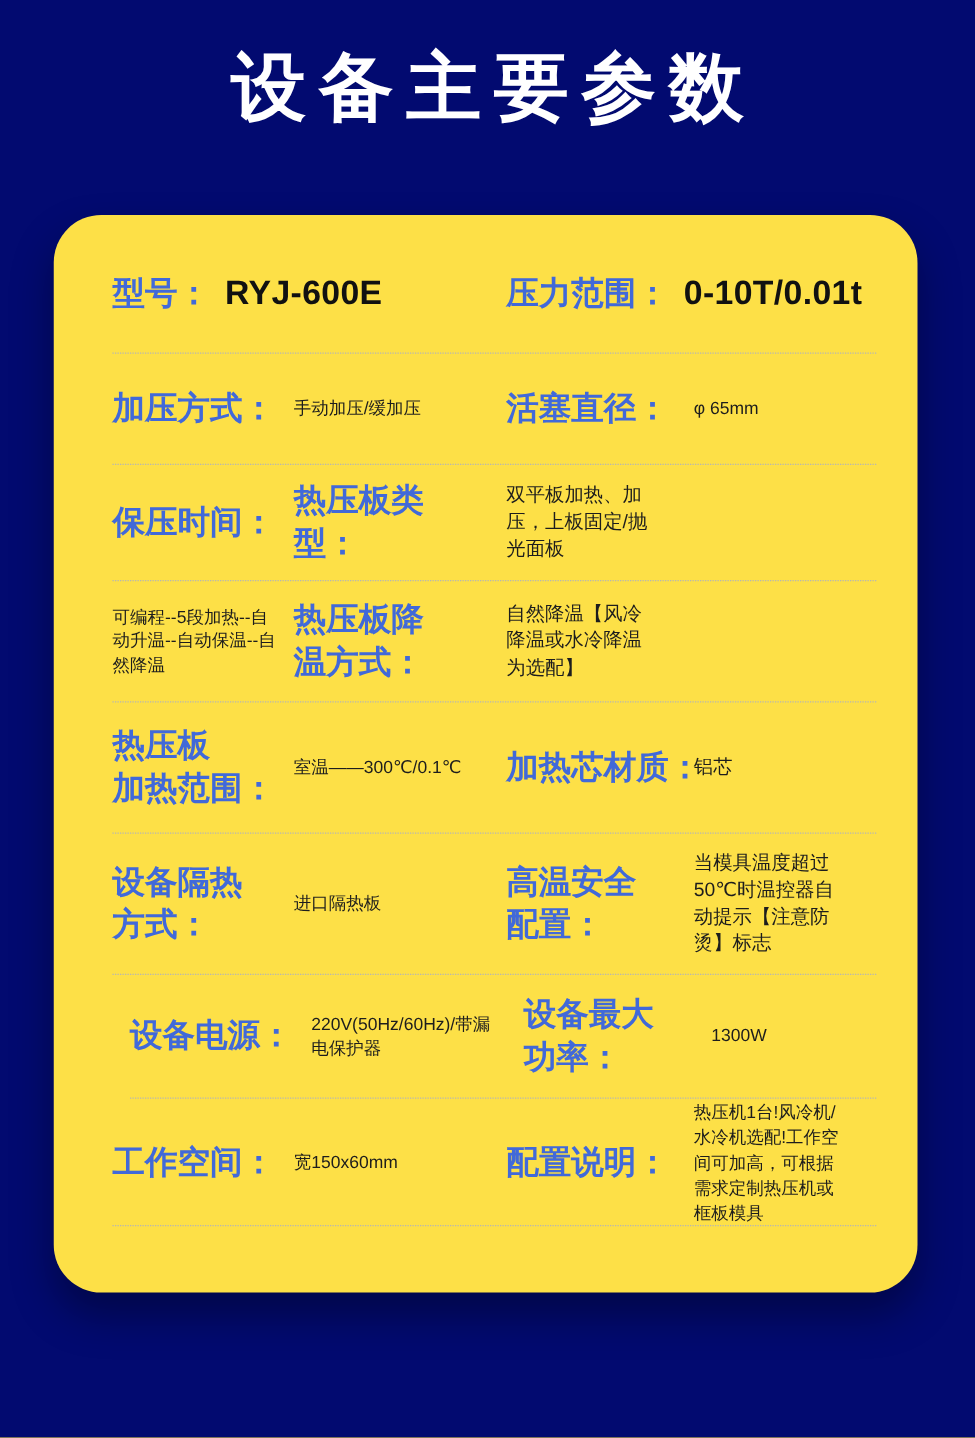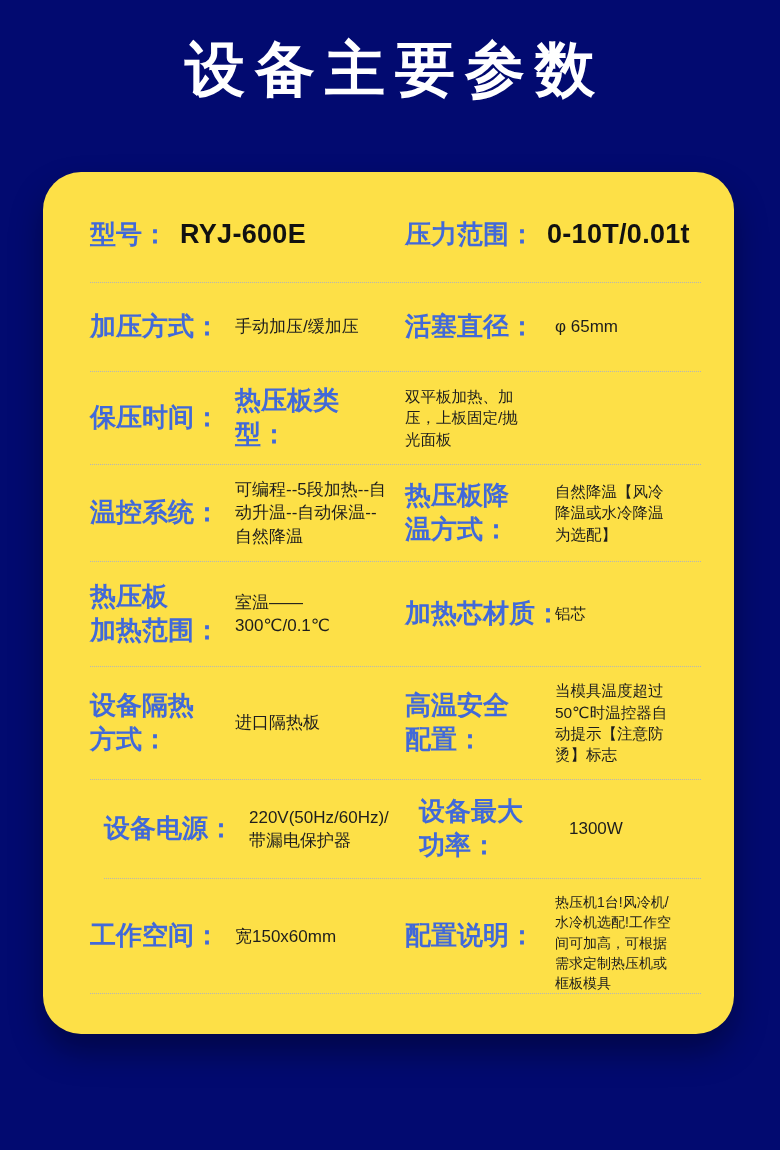--- a/index.html
+++ b/index.html
@@ -55,34 +55,34 @@
   .pair-right { flex: 1; }
   .lbl {
     color: #4169d9;
     font-weight: 700;
     font-size: 26px;
     line-height: 1.3;
     white-space: pre;
   }
   .val {
     color: #1d1d1d;
-    font-size: 17px;
+    font-size: 14px;
     line-height: 1.38;
     padding-right: 14px;
   }
   .col4 { padding-right: 28px; }
   .val-lg {
     font-size: 27px;
     font-weight: 700;
     color: #111111;
     padding-right: 0;
     letter-spacing: 0.3px;
   }
   .val-sm { font-size: 15.5px; }
-  .val-xs { font-size: 14px; line-height: 1.45; margin-top: 13px; }
+  .val-xs { font-size: 14px; line-height: 1.45; }
   .h2 { min-height: 88px; }
   .h3 { min-height: 92px; }
   .h4 { min-height: 96px; }
   .h5 { min-height: 104px; }
   .h6 { min-height: 112px; }
   .h7 { min-height: 98px; margin-left: 14px; }
   .h8 { min-height: 98px; }
 </style>
 </head>
 <body>
@@ -110,21 +110,20 @@
   </div>
 
   <div class="spec-row h3">
     <span class="lbl">保压时间：</span>
     <span class="lbl">热压板类
 型：</span>
     <span class="val val-sm col4">双平板加热、加压，上板固定/抛光面板</span>
   </div>
 
   <div class="spec-row h4">
-    <span class="lbl">温控系统：</span>
     <span class="val">可编程--5段加热--自动升温--自动保温--自然降温</span>
     <span class="lbl">热压板降
 温方式：</span>
     <span class="val val-sm col4">自然降温【风冷降温或水冷降温为选配】</span>
   </div>
 
   <div class="spec-row h5">
     <span class="lbl">热压板
 加热范围：</span>
     <span class="val">室温——300℃/0.1℃</span>

